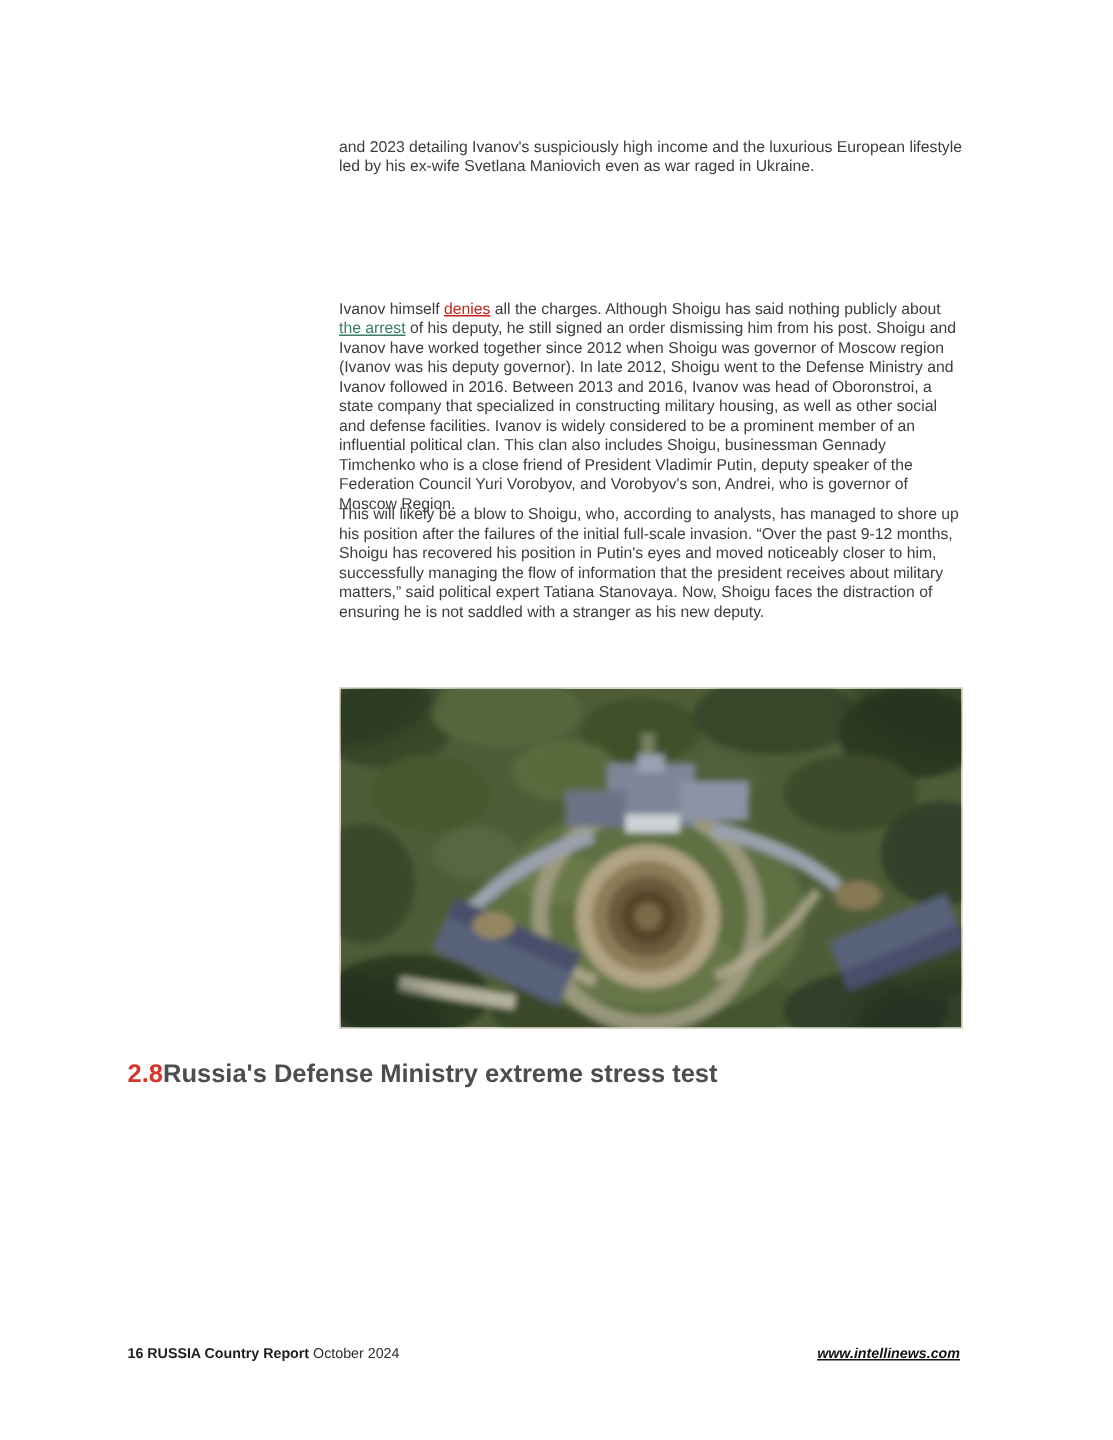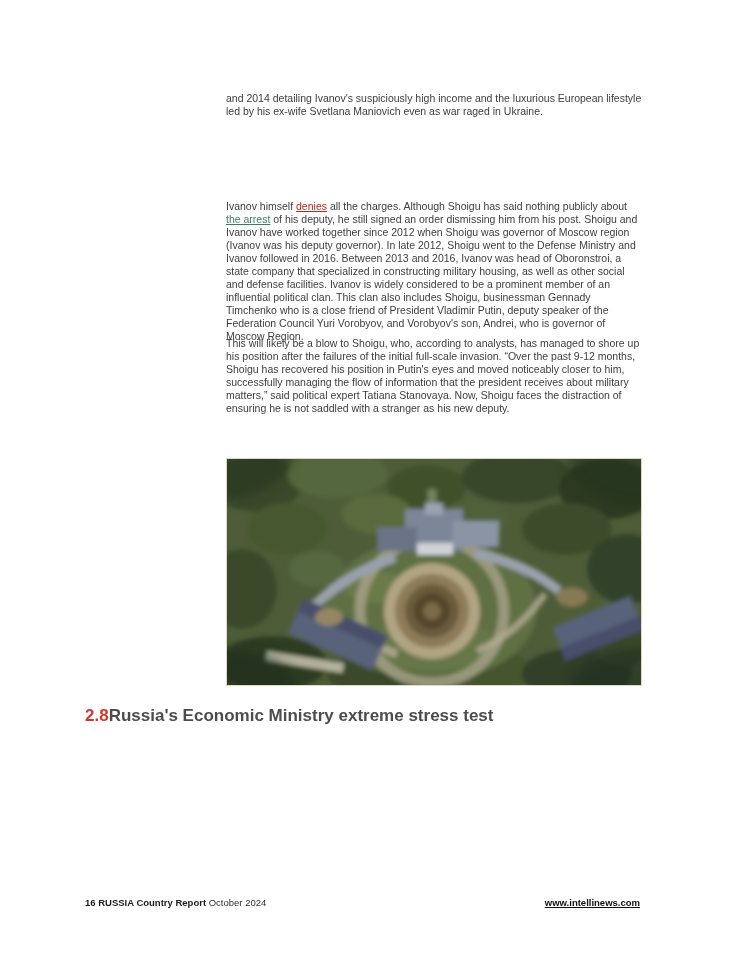--- a/index.html
+++ b/index.html
@@ -49,29 +49,29 @@
   }
   .footer{
     position:absolute;left:0;top:897px;width:742px;height:16px;
     font-size:9.5px;color:#1d1d1d;
   }
   .footer-left{position:absolute;left:85px;top:0;}
   .footer-left b{font-weight:bold;}
   .footer-left .date{font-weight:normal;color:#2e2e2e;}
   .footer-right{
     position:absolute;right:102px;top:0;
-    font-weight:bold;text-decoration:underline;color:#111111;cursor:pointer;
+    font-weight:bold;text-decoration:underline;color:#111111;cursor:pointer;font-style:italic;
   }
 </style>
 </head>
 <body>
 
 <div class="page">
 
-  <p class="bodytext p1">and 2014 detailing Ivanov's suspiciously high income and the luxurious European lifestyle led by his ex-wife Svetlana Maniovich even as war raged in Ukraine.</p>
+  <p class="bodytext p1">and 2023 detailing Ivanov's suspiciously high income and the luxurious European lifestyle led by his ex-wife Svetlana Maniovich even as war raged in Ukraine.</p>
 
   <p class="bodytext p2"><span>Ivanov himself </span><a class="link-red">denies</a><span> all the charges. Although Shoigu has said nothing publicly about </span><a class="link-green">the arrest</a><span> of his deputy, he still signed an order dismissing him from his post. Shoigu and Ivanov have worked together since 2012 when Shoigu was governor of Moscow region (Ivanov was his deputy governor). In late 2012, Shoigu went to the Defense Ministry and Ivanov followed in 2016. Between 2013 and 2016, Ivanov was head of Oboronstroi, a state company that specialized in constructing military housing, as well as other social and defense facilities.  Ivanov is widely considered to be a prominent member of an influential political clan. This clan also includes Shoigu, businessman Gennady Timchenko who is a close friend of President Vladimir Putin, deputy speaker of the Federation Council Yuri Vorobyov, and Vorobyov's son, Andrei, who is governor of Moscow Region.</span></p>
 
   <p class="bodytext p3">This will likely be a blow to Shoigu, who, according to analysts, has managed to shore up his position after the failures of the initial full-scale invasion. “Over the past 9-12 months, Shoigu has recovered his position in Putin's eyes and moved noticeably closer to him, successfully managing the flow of information that the president receives about military matters,” said political expert Tatiana Stanovaya. Now, Shoigu faces the distraction of ensuring he is not saddled with a stranger as his new deputy.</p>
 
   <figure class="photo" aria-label="Aerial photograph of a large secluded mansion estate with gray-roofed wings and a circular courtyard, surrounded by dense forest">
     <svg width="414" height="226" viewBox="0 0 414 226" xmlns="http://www.w3.org/2000/svg">
       <defs>
         <filter id="softblur" x="-10%" y="-10%" width="120%" height="120%">
           <feGaussianBlur stdDeviation="2.2"></feGaussianBlur>
@@ -143,21 +143,21 @@
       <g filter="url(#bigblur)" opacity="0.55">
         <ellipse cx="-5" cy="-5" rx="70" ry="45" fill="#22301c"></ellipse>
         <ellipse cx="420" cy="0" rx="80" ry="50" fill="#22301c"></ellipse>
         <ellipse cx="0" cy="230" rx="70" ry="40" fill="#1f2c1a"></ellipse>
         <ellipse cx="418" cy="228" rx="75" ry="40" fill="#1f2c1a"></ellipse>
       </g>
     </svg>
   </figure>
 
   <h2 class="section-heading">
-    <div><span class="num">2.8</span><span>Russia's Economic Ministry extreme stress test</span></div>
+    <div><span class="num">2.8</span><span>Russia's Defense Ministry extreme stress test</span></div>
   </h2>
 
 
   <div class="footer">
     <div class="footer-left"><b>16 RUSSIA Country Report</b>&nbsp;<span class="date">October 2024</span></div>
     <a class="footer-right">www.intellinews.com</a>
   </div>
 
 </div>
 

